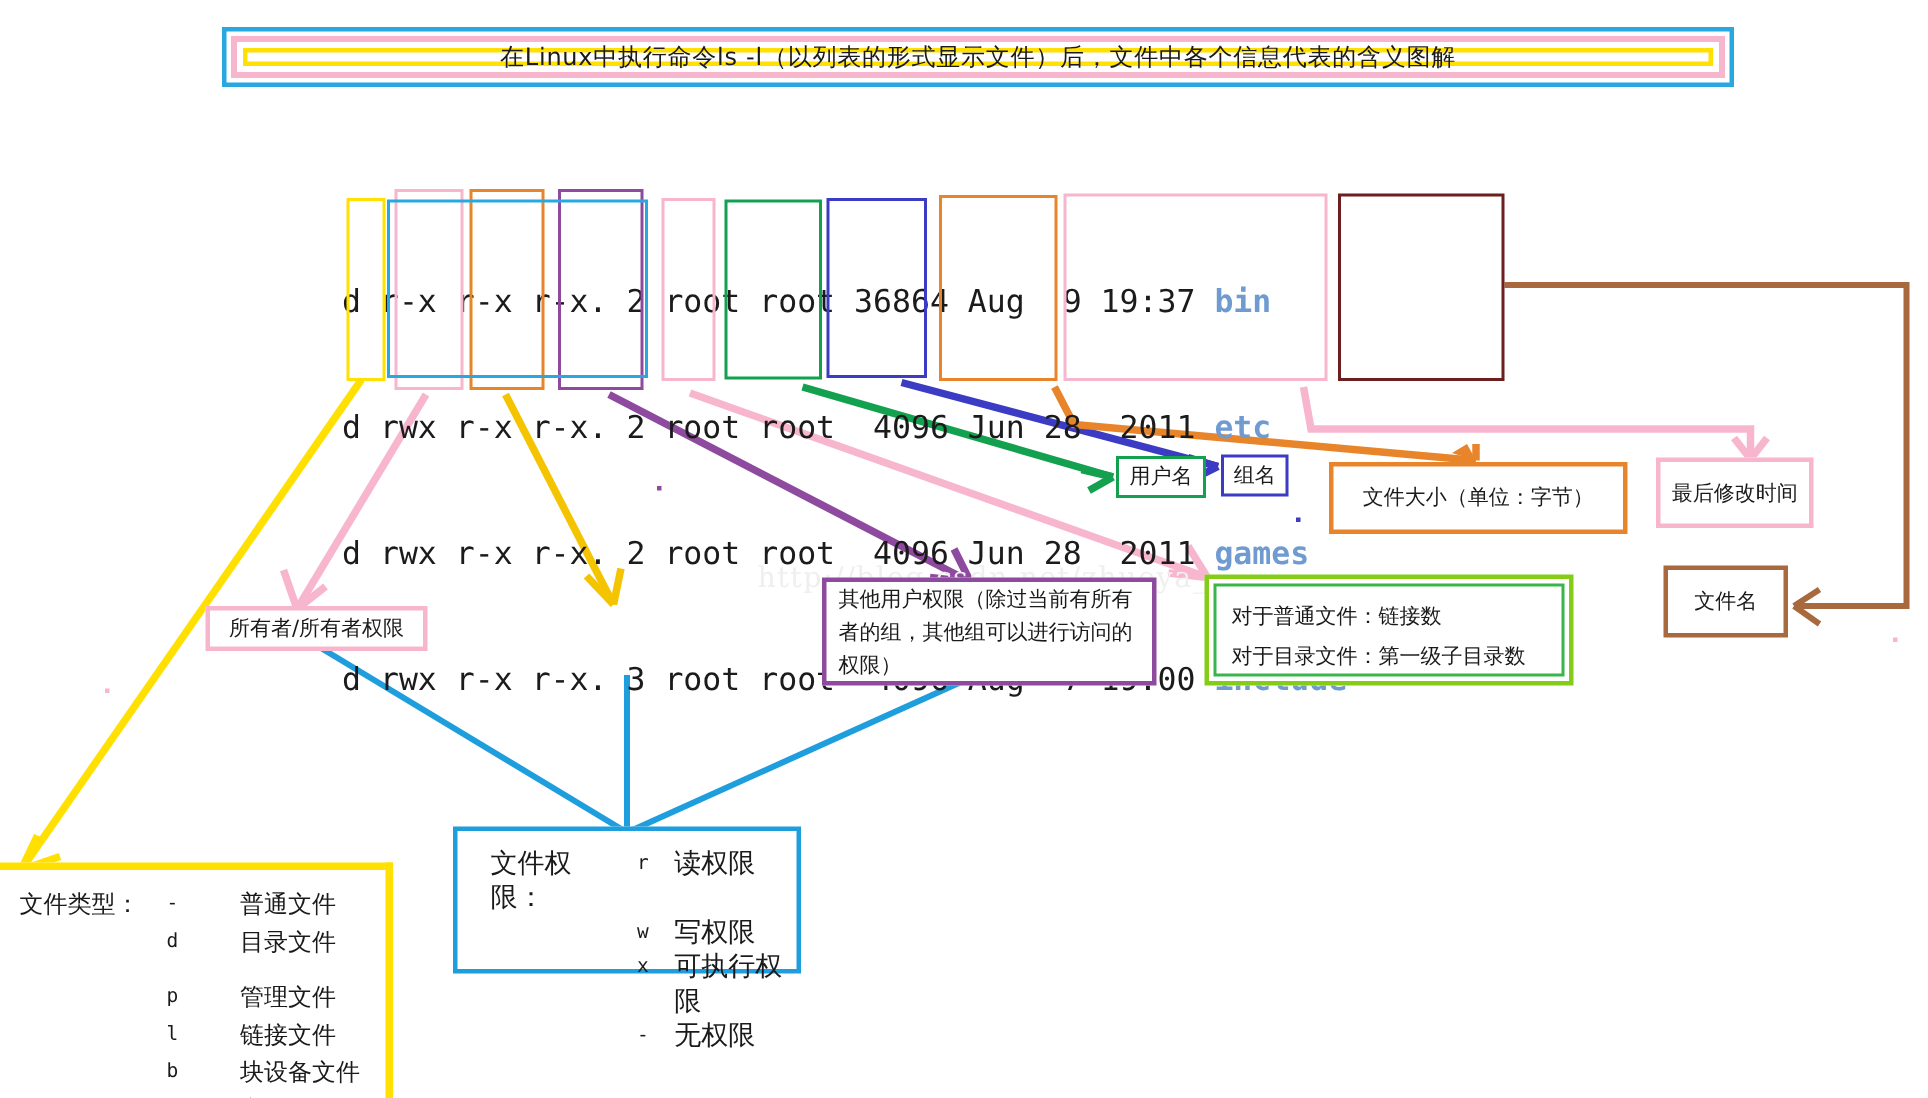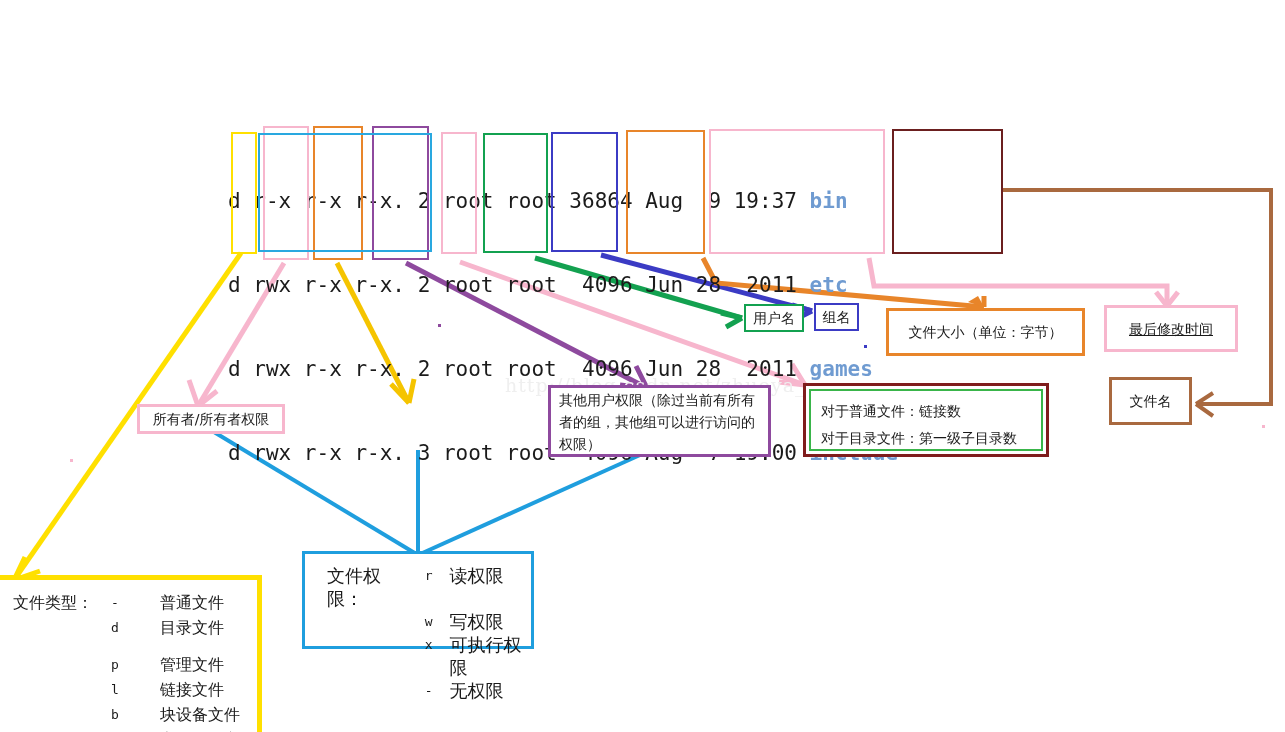--- a/index.html
+++ b/index.html
@@ -51,20 +51,27 @@
   .ft-table td.v{padding-left:24px;}
   .spacer td{height:10px;line-height:10px;font-size:0;}
 
   .stray{position:absolute;width:3px;height:3px;}
 </style>
 </head>
 <body>
 
 <div class="stage">
 
+  <div class="title-outer">
+    <div class="title-mid">
+      <div class="title-inner">
+        <span class="title-text">在Linux中执行命令ls -l（以列表的形式显示文件）后，文件中各个信息代表的含义图解</span>
+      </div>
+    </div>
+  </div>
 
   <svg class="wires" viewBox="0 0 1285 732">
 
     <g>
       <path d="M241 253 L14 580" stroke="#ffe000" stroke-width="5" fill="none"></path>
       <path d="M14 580 L40 571 M14 580 L25 557" stroke="#ffe000" stroke-width="5" fill="none"></path>
     </g>
 
     <g>
       <path d="M284 263 L198 406" stroke="#f7b6cd" stroke-width="5" fill="none"></path>
@@ -147,38 +154,38 @@
   </div>
 
   <div class="nbox center" style="left:814px;top:303px;width:45px;height:28px;border:2px solid #3b3bc4;">
     <span>组名</span>
   </div>
 
   <div class="nbox center" style="left:886px;top:308px;width:199px;height:48px;border:3px solid #e8852a;">
     <span>文件大小（单位：字节）</span>
   </div>
 
-  <div class="nbox center" style="left:1104px;top:305px;width:134px;height:47px;border:3px solid #f7b6cd;text-decoration:underline;">
+  <div class="nbox center" style="left:1104px;top:305px;width:105px;height:47px;border:3px solid #f7b6cd;">
     <span>最后修改时间</span>
   </div>
 
   <div class="nbox center" style="left:1109px;top:377px;width:83px;height:48px;border:3px solid #a9693f;">
     <span>文件名</span>
   </div>
 
   <div class="nbox center" style="left:137px;top:404px;width:148px;height:30px;border:3px solid #f7b6cd;">
     <span>所有者/所有者权限</span>
   </div>
 
 
   <div class="nbox" style="left:548px;top:385px;width:223px;height:72px;border:3px solid #8e4a9e;">
     <div class="pad">其他用户权限（除过当前有所有者的组，其他组可以进行访问的权限）</div>
   </div>
 
-  <div class="nbox" style="left:803px;top:383px;width:246px;height:74px;border:3px solid #7f1d1d;">
+  <div class="nbox" style="left:803px;top:383px;width:246px;height:74px;border:3px solid #84cc16;">
     <div style="position:absolute;left:3px;top:3px;right:3px;bottom:3px;border:2px solid #39b54a;
                 box-sizing:border-box;background:#ffffff;">
       <div style="padding:7px 10px;line-height:27px;">
         <div>对于普通文件：链接数</div>
         <div><span>对于目录文件：</span><span>第一级</span><span>子目录数</span></div>
       </div>
     </div>
   </div>
 
   <div class="nbox" style="left:302px;top:551px;width:232px;height:98px;border:3px solid #1f9ede;">

